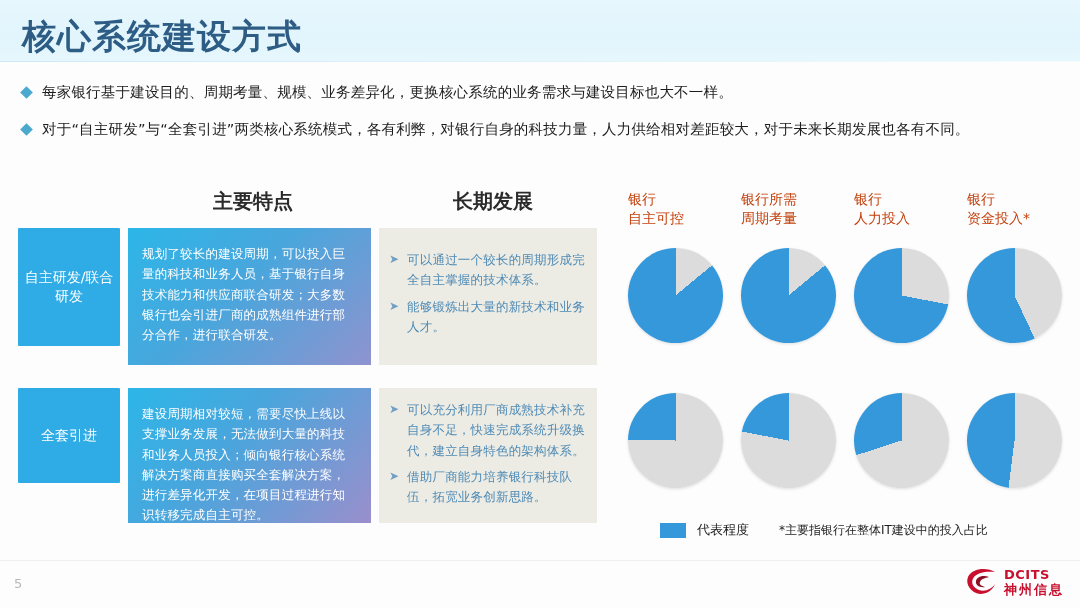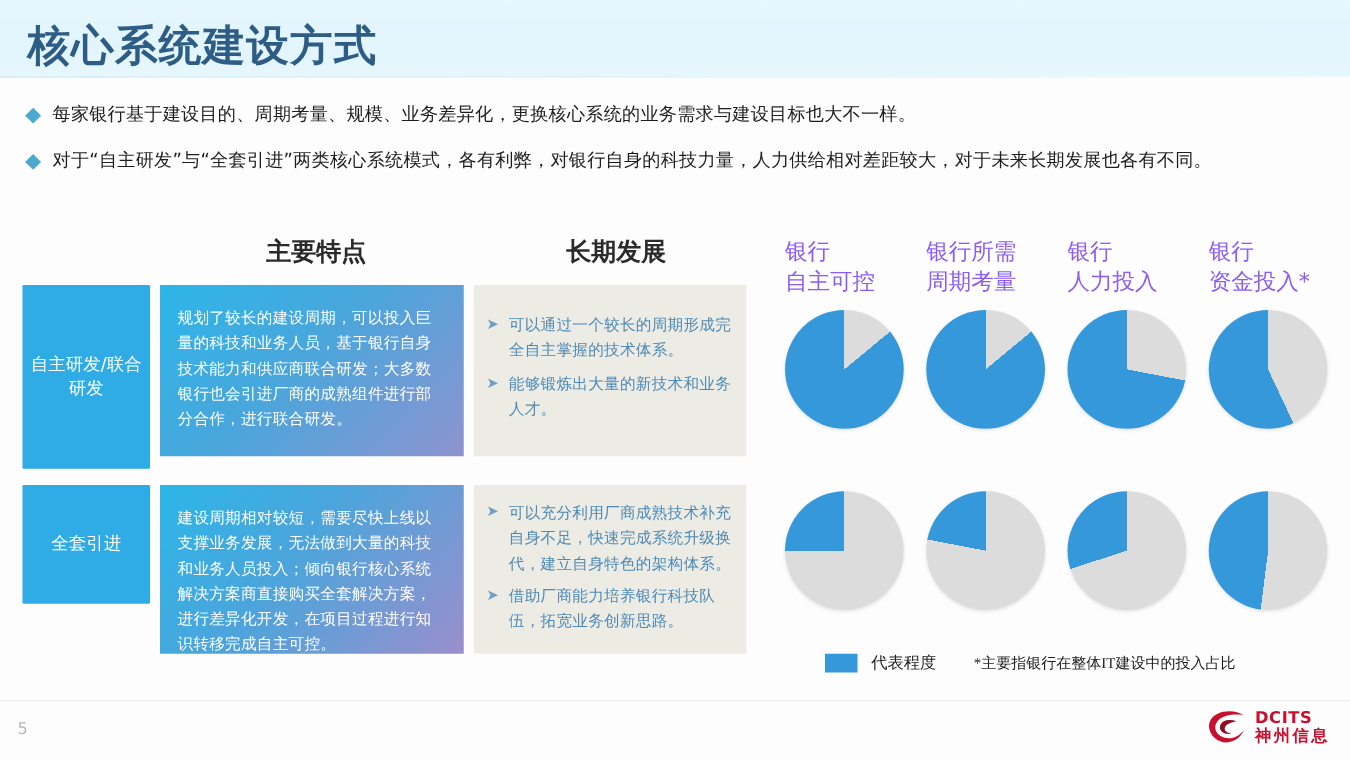--- a/index.html
+++ b/index.html
@@ -42,21 +42,21 @@
   }
   #head-features{left:213px;top:188px;}
   #head-longterm{left:453px;top:188px;}
 
   
   .row{position:absolute;left:18px;display:flex;}
   #row-1{top:228px;}
   #row-2{top:388px;}
 
   .cat-cell{
-    width:102px;height:147px;background:#2fabe5;
+    width:102px;height:118px;background:#2fabe5;
     display:flex;align-items:center;justify-content:center;text-align:center;
     color:#ffffff;font-size:14px;line-height:1.35;font-weight:500;
     border-radius:1px;flex:none;
   }
   #row-2 .cat-cell{height:95px;}
 
   .feat-cell{
     width:243px;height:137px;margin-left:8px;flex:none;
     background:linear-gradient(135deg,#2cb6e8 0%,#49a6dc 45%,#8f93cf 100%);
     box-sizing:border-box;padding:16px 14px 10px 14px;
@@ -77,33 +77,33 @@
   .arrow{
     color:#6f9fc4;font-size:12px;line-height:1.6;margin-right:8px;flex:none;
   }
   .long-text{
     font-size:12.5px;line-height:1.62;color:#4e8ab5;letter-spacing:.2px;
   }
 
   
   .pie-heads{position:absolute;top:190px;left:628px;display:flex;}
   .pie-head{
-    width:113px;font-size:18px;line-height:1.35;color:#8b5cf6;
+    width:113px;font-size:14px;line-height:1.35;color:#c2410c;
   }
   .pie-grid{position:absolute;left:628px;display:flex;}
   #pies-1{top:248px;}
   #pies-2{top:393px;}
   .pie-slot{width:113px;display:flex;justify-content:flex-start;}
   .pie{
     width:95px;height:95px;border-radius:50%;
     box-shadow:0 1px 3px rgba(0,0,0,.12);
   }
 
   
-  .legend{position:absolute;left:660px;top:521px;display:flex;align-items:center;font-family:Liberation Serif, serif;}
+  .legend{position:absolute;left:660px;top:521px;display:flex;align-items:center;}
   .legend-swatch{width:26px;height:15px;background:#3498db;flex:none;}
   .legend-label{font-size:13px;color:#1d1d1d;margin-left:11px;}
   .legend-note{font-size:12px;color:#1d1d1d;margin-left:30px;}
 
   
   .page-num{
     position:absolute;left:14px;top:576px;font-size:13px;color:#b8b8b8;
   }
   .footer-rule{
     position:absolute;left:0;top:560px;width:1080px;height:1px;background:#f0f0f0;

